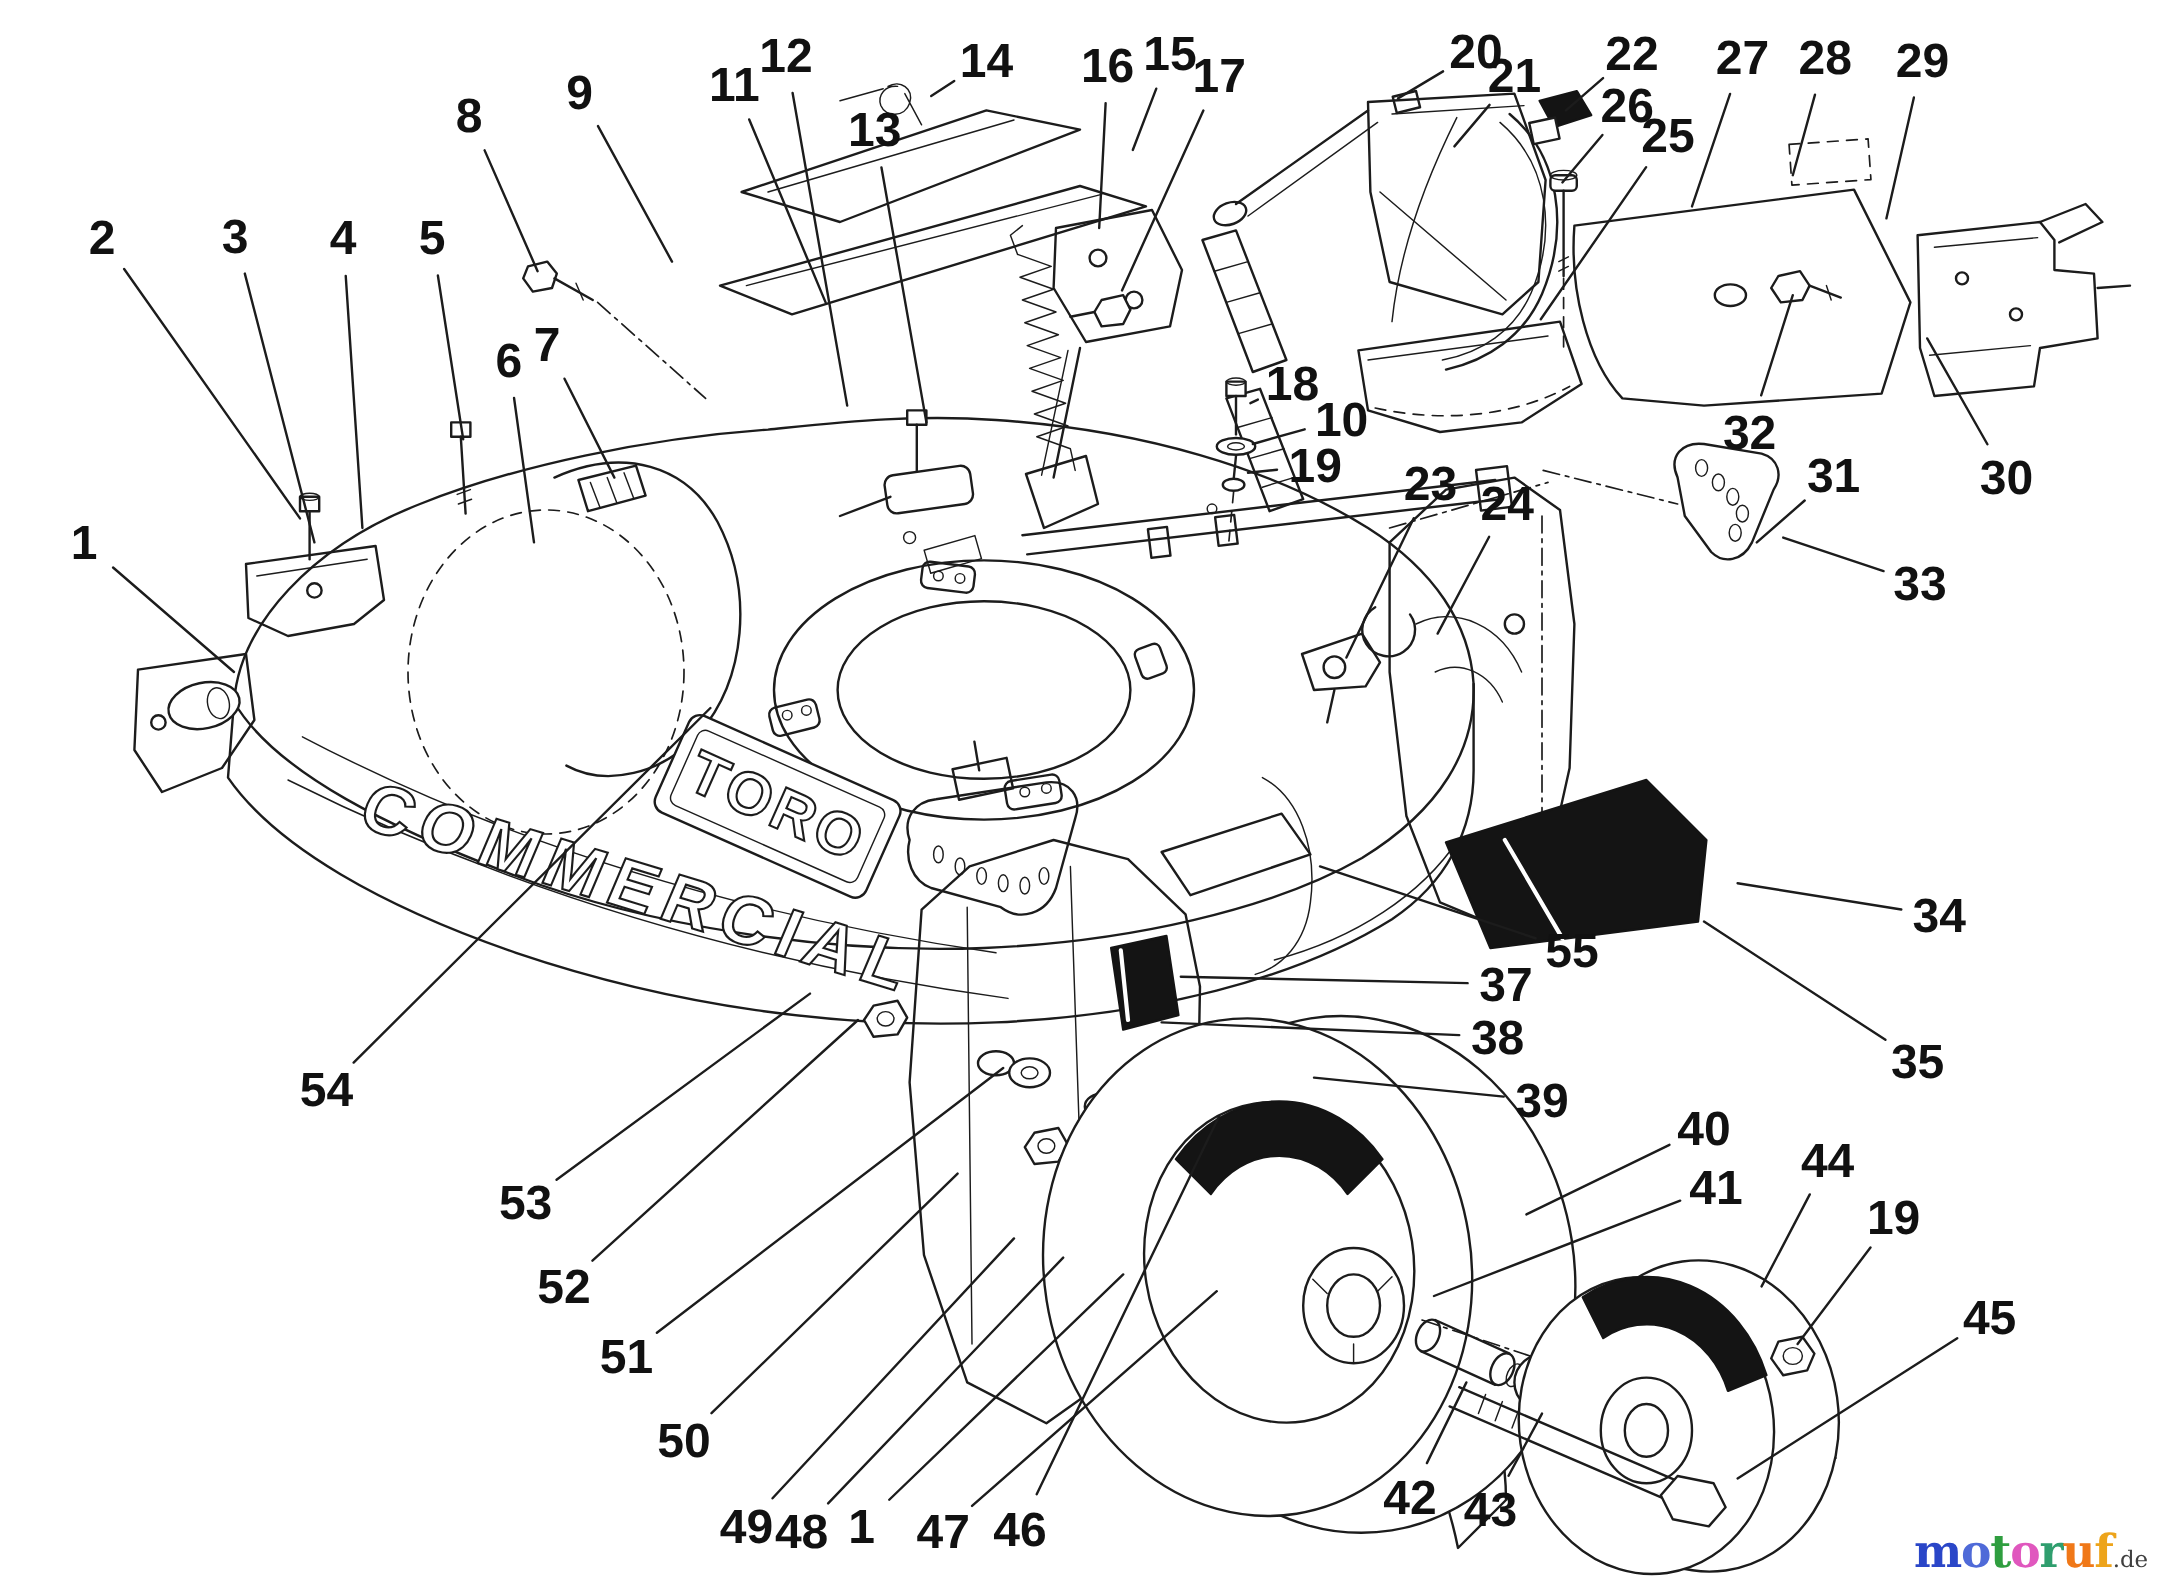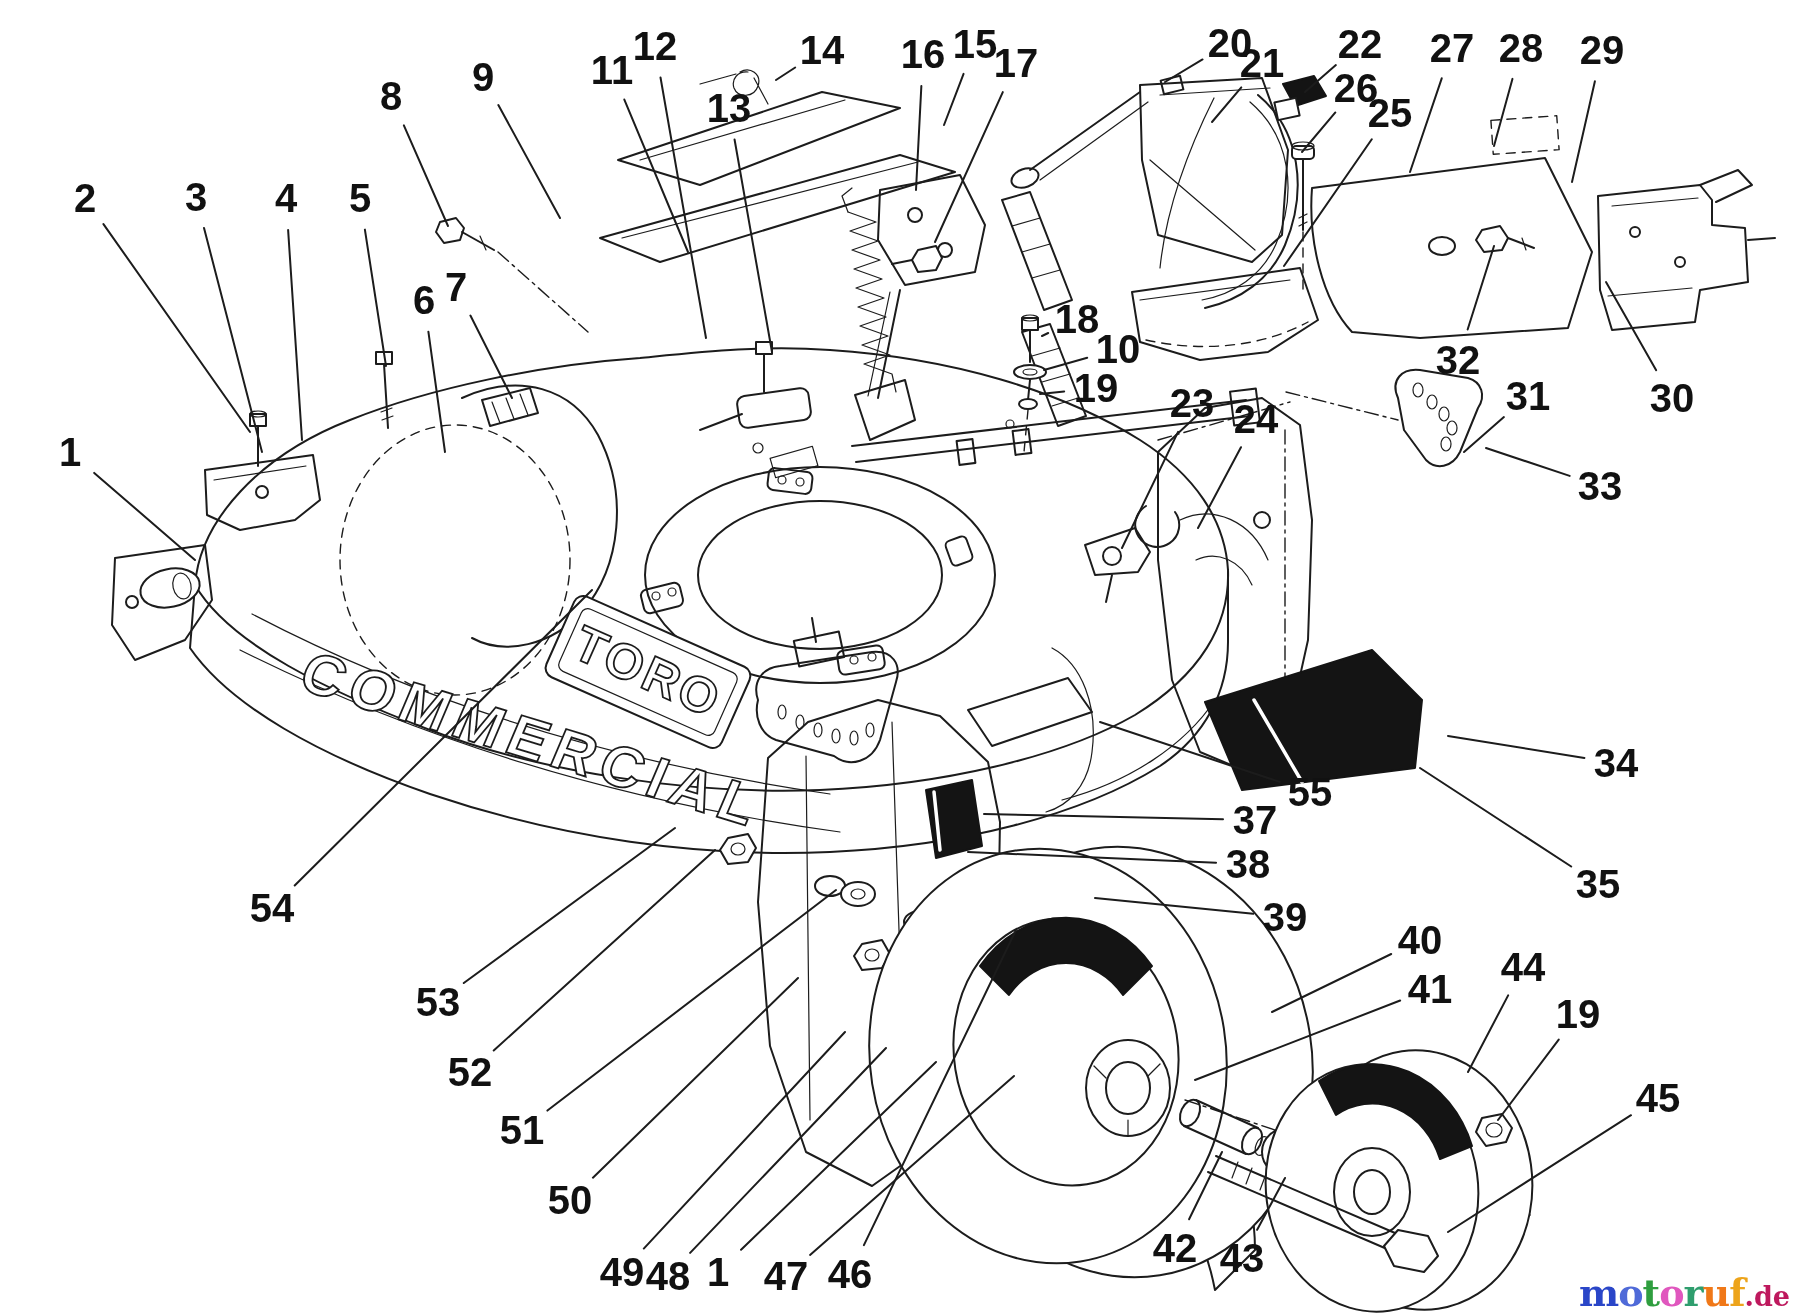--- a/index.html
+++ b/index.html
@@ -30,21 +30,21 @@
   }
   .leader { stroke:#1c1c1c; stroke-width:1.8; fill:none; }
   .leader.bold { stroke-width:4.5; }
 
   #watermark {
     position:absolute; right:10px; bottom:4px;
     font-family:"DejaVu Serif", serif; font-weight:bold;
     font-size:38px; letter-spacing:-1px; line-height:1; user-select:none;
   }
   #watermark .suffix {
-    font-size:27px; color:#be185d; font-weight:bold; letter-spacing:0;
+    font-size:19px; color:#404040; font-weight:normal; letter-spacing:0;
   }
 </style>
 </head>
 <body>
 
 <div id="stage">
   <svg id="art" width="1800" height="1316" viewBox="0 0 1800 1316">
 
     <g>
       <path d="M 195,585 C 200,520 260,455 350,420 C 430,388 540,365 640,358 C 700,352 760,345 830,350

